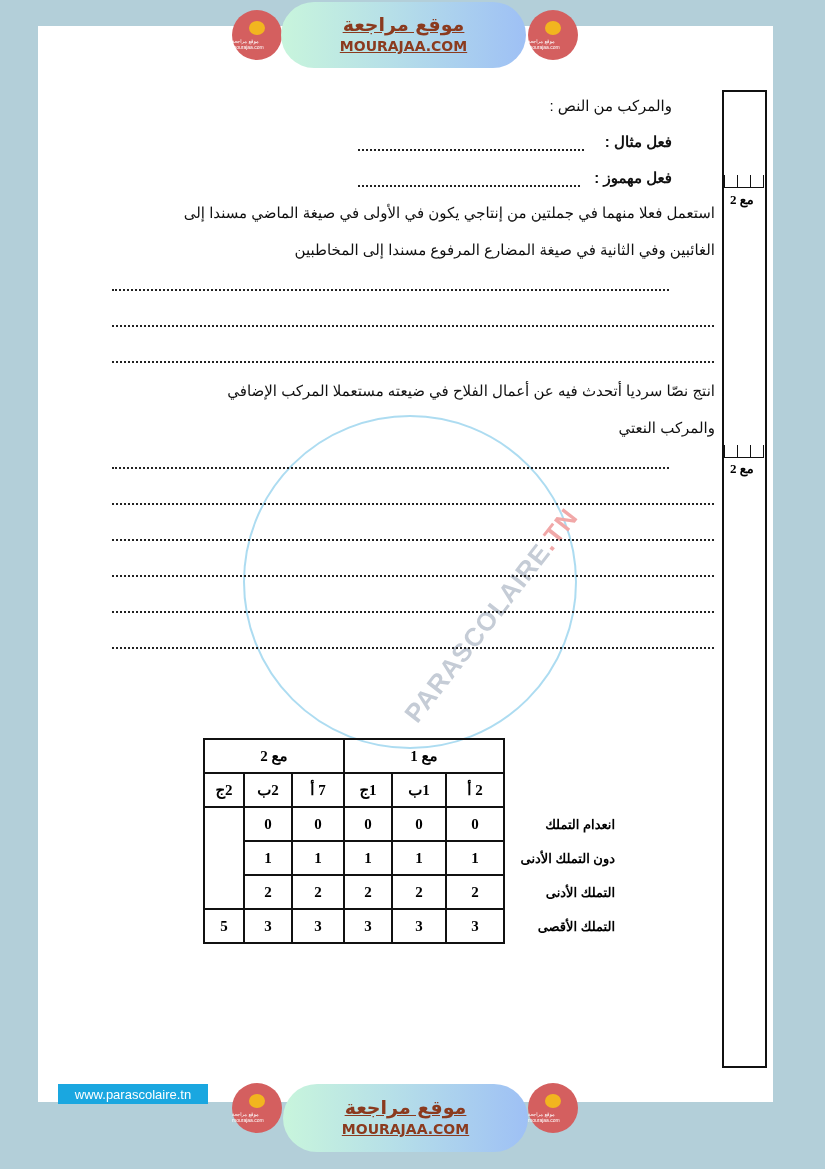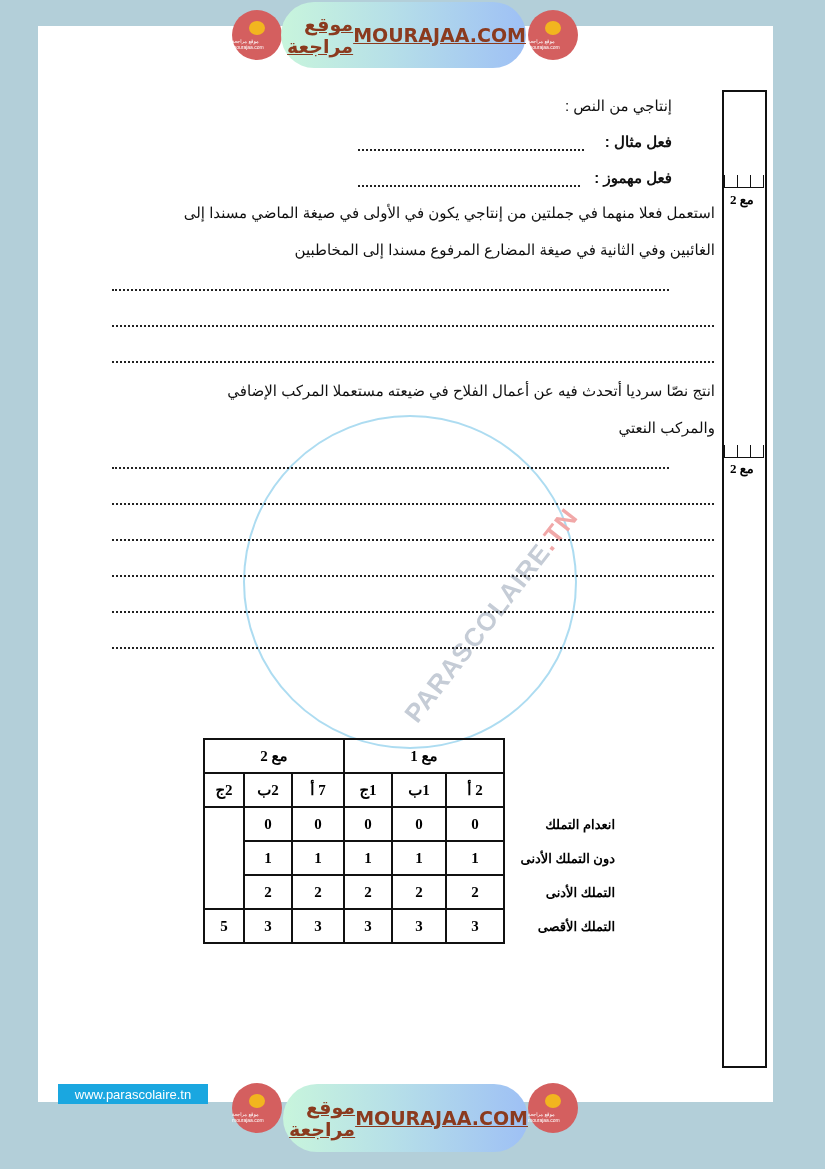--- a/index.html
+++ b/index.html
@@ -1,21 +1,21 @@
 <!DOCTYPE html>
 <html><head>
 <meta charset="utf-8">
 <style>
   html,body{margin:0;padding:0;}
   body{width:825px;height:1169px;background:#b3cfd9;position:relative;overflow:hidden;font-family:"Liberation Sans",sans-serif;}
   .page{position:absolute;left:38px;top:26px;width:735px;height:1076px;background:#fff;}
-  .banner{position:absolute;display:flex;flex-direction:row;align-items:center;justify-content:center;border-radius:34px;
+  .banner{position:absolute;display:flex;flex-direction:column;align-items:center;justify-content:center;border-radius:34px;
     background:linear-gradient(90deg,#c8f5dc 0%,#b6dfe8 45%,#9ec0f5 100%);color:#8b3a1e;font-weight:bold;text-decoration:underline;}
   .banner .ar{font-family:"DejaVu Sans",sans-serif;font-size:19px;line-height:22px;direction:rtl;}
-  .banner .en{font-family:"DejaVu Sans",sans-serif;font-size:19px;line-height:22px;}
+  .banner .en{font-family:"DejaVu Sans",sans-serif;font-size:14px;line-height:22px;}
   .badge{position:absolute;width:50px;height:50px;border-radius:50%;background:#d45f5f;display:flex;flex-direction:column;align-items:center;justify-content:center;}
   .badge .dot{width:16px;height:14px;border-radius:50%;background:#f2b51f;margin-bottom:3px;}
   .badge .t{font-size:5px;color:#fff;line-height:6px;}
   .text{position:absolute;direction:rtl;font-family:"Liberation Sans",sans-serif;font-size:15px;color:#111;white-space:nowrap;}
   .bold{font-weight:bold;}
   .dots{position:absolute;height:0;border-top:2px dotted #222;}
   .margin-box{position:absolute;left:722px;top:90px;width:45px;height:978px;border:2px solid #111;box-sizing:border-box;}
   .ticks{position:absolute;left:724px;width:40px;height:12px;border-bottom:1.5px solid #111;display:flex;}
   .ticks span{flex:1;border-left:1.5px solid #111;}
   .ticks span:last-child{border-right:1.5px solid #111;}
@@ -57,21 +57,21 @@
     <span></span>
   </div>
 <div class="mark" style="top:192px;">مع 2</div>
 <div class="ticks" style="top:445px;">
     <span></span>
     <span></span>
     <span></span>
   </div>
 <div class="mark" style="top:461px;">مع 2</div>
 
-<div class="text" style="right:153px;top:97px;">إنتاجي من النص :</div>
+<div class="text" style="right:153px;top:97px;">والمركب من النص :</div>
 <div class="text bold" style="right:153px;top:133px;">فعل مثال :</div>
 <div class="dots" style="left:358px;width:226px;top:149px;"></div>
 <div class="text bold" style="right:153px;top:169px;">فعل مهموز :</div>
 <div class="dots" style="left:358px;width:222px;top:185px;"></div>
 
 <div class="text" style="right:110px;top:204px;text-align:center;">استعمل فعلا منهما في جملتين من إنتاجي يكون في الأولى في صيغة الماضي مسندا إلى</div>
 <div class="text" style="right:110px;top:241px;margin-left:32px;">الغائبين وفي الثانية في صيغة المضارع المرفوع مسندا إلى المخاطبين</div>
 
 <div class="dots" style="left:112px;width:557px;top:289px;"></div>
 <div class="dots" style="left:112px;width:602px;top:325px;"></div>

